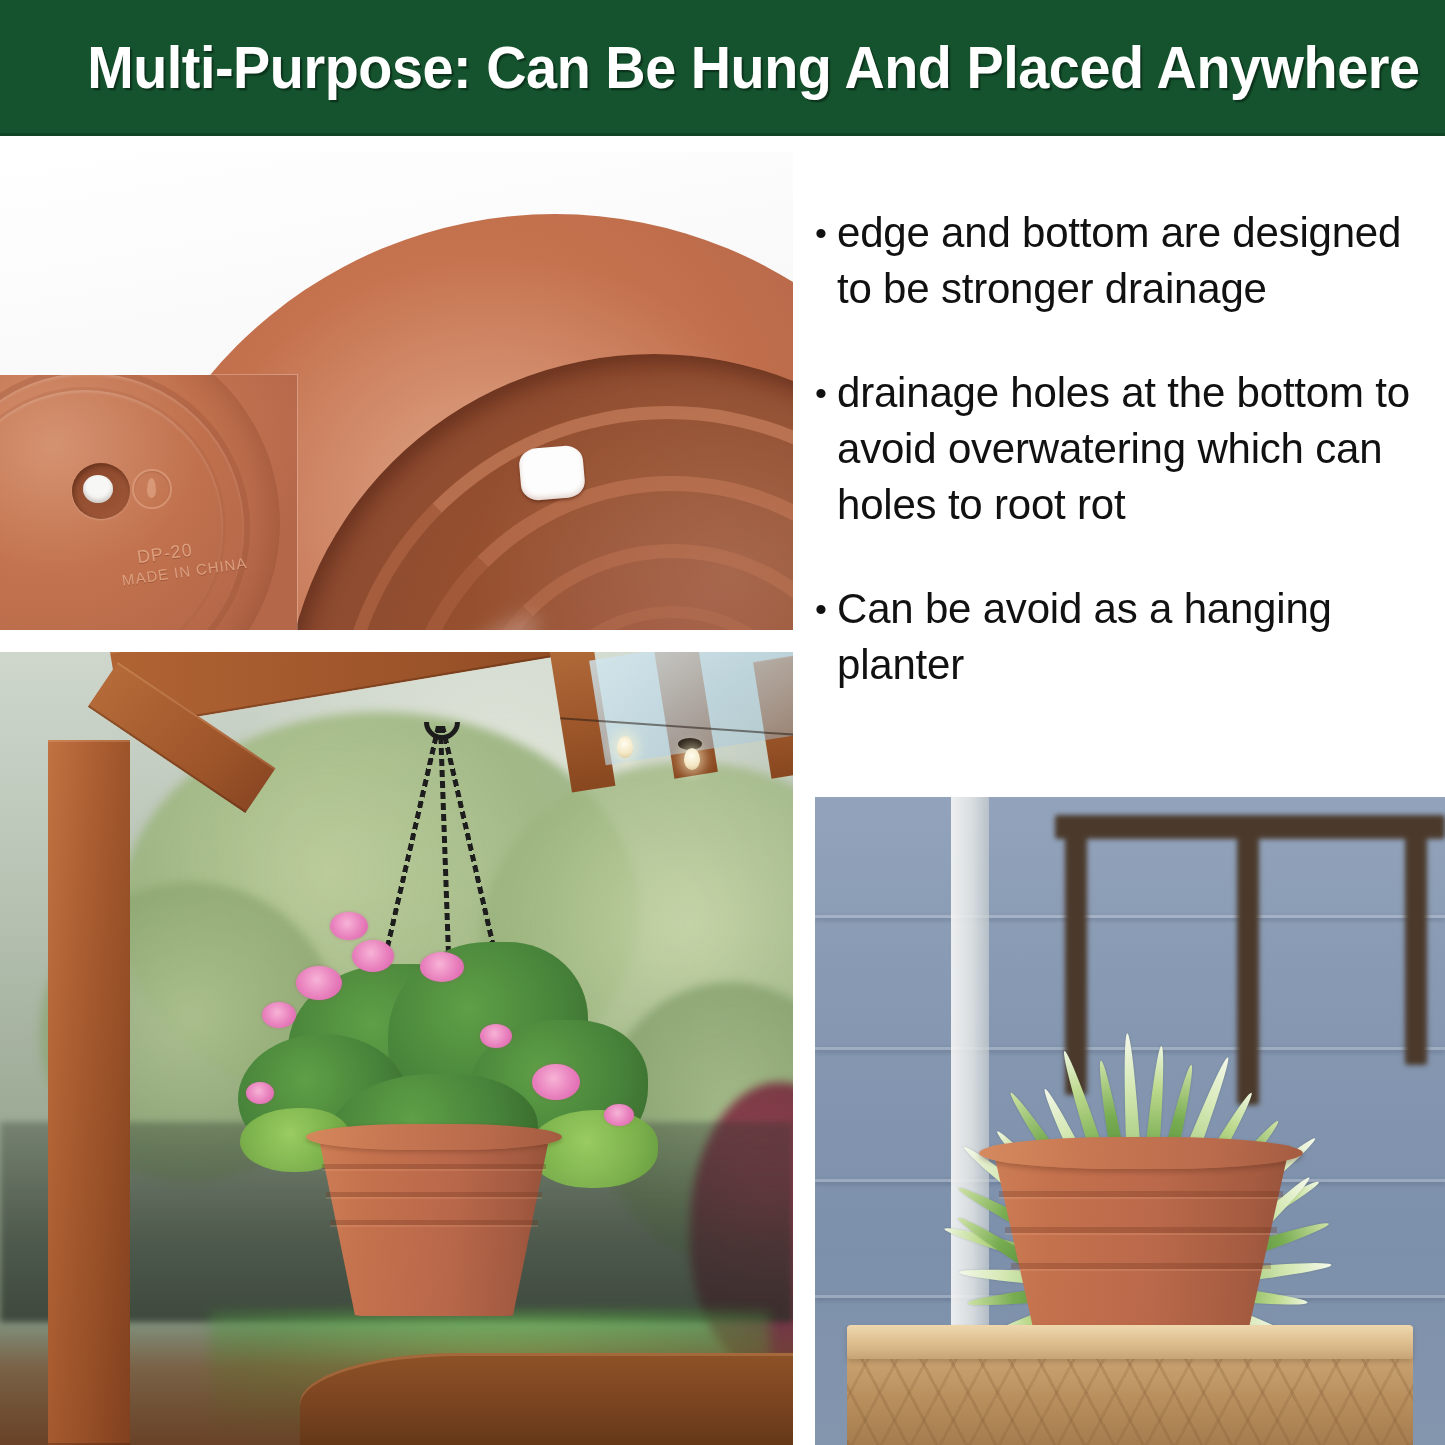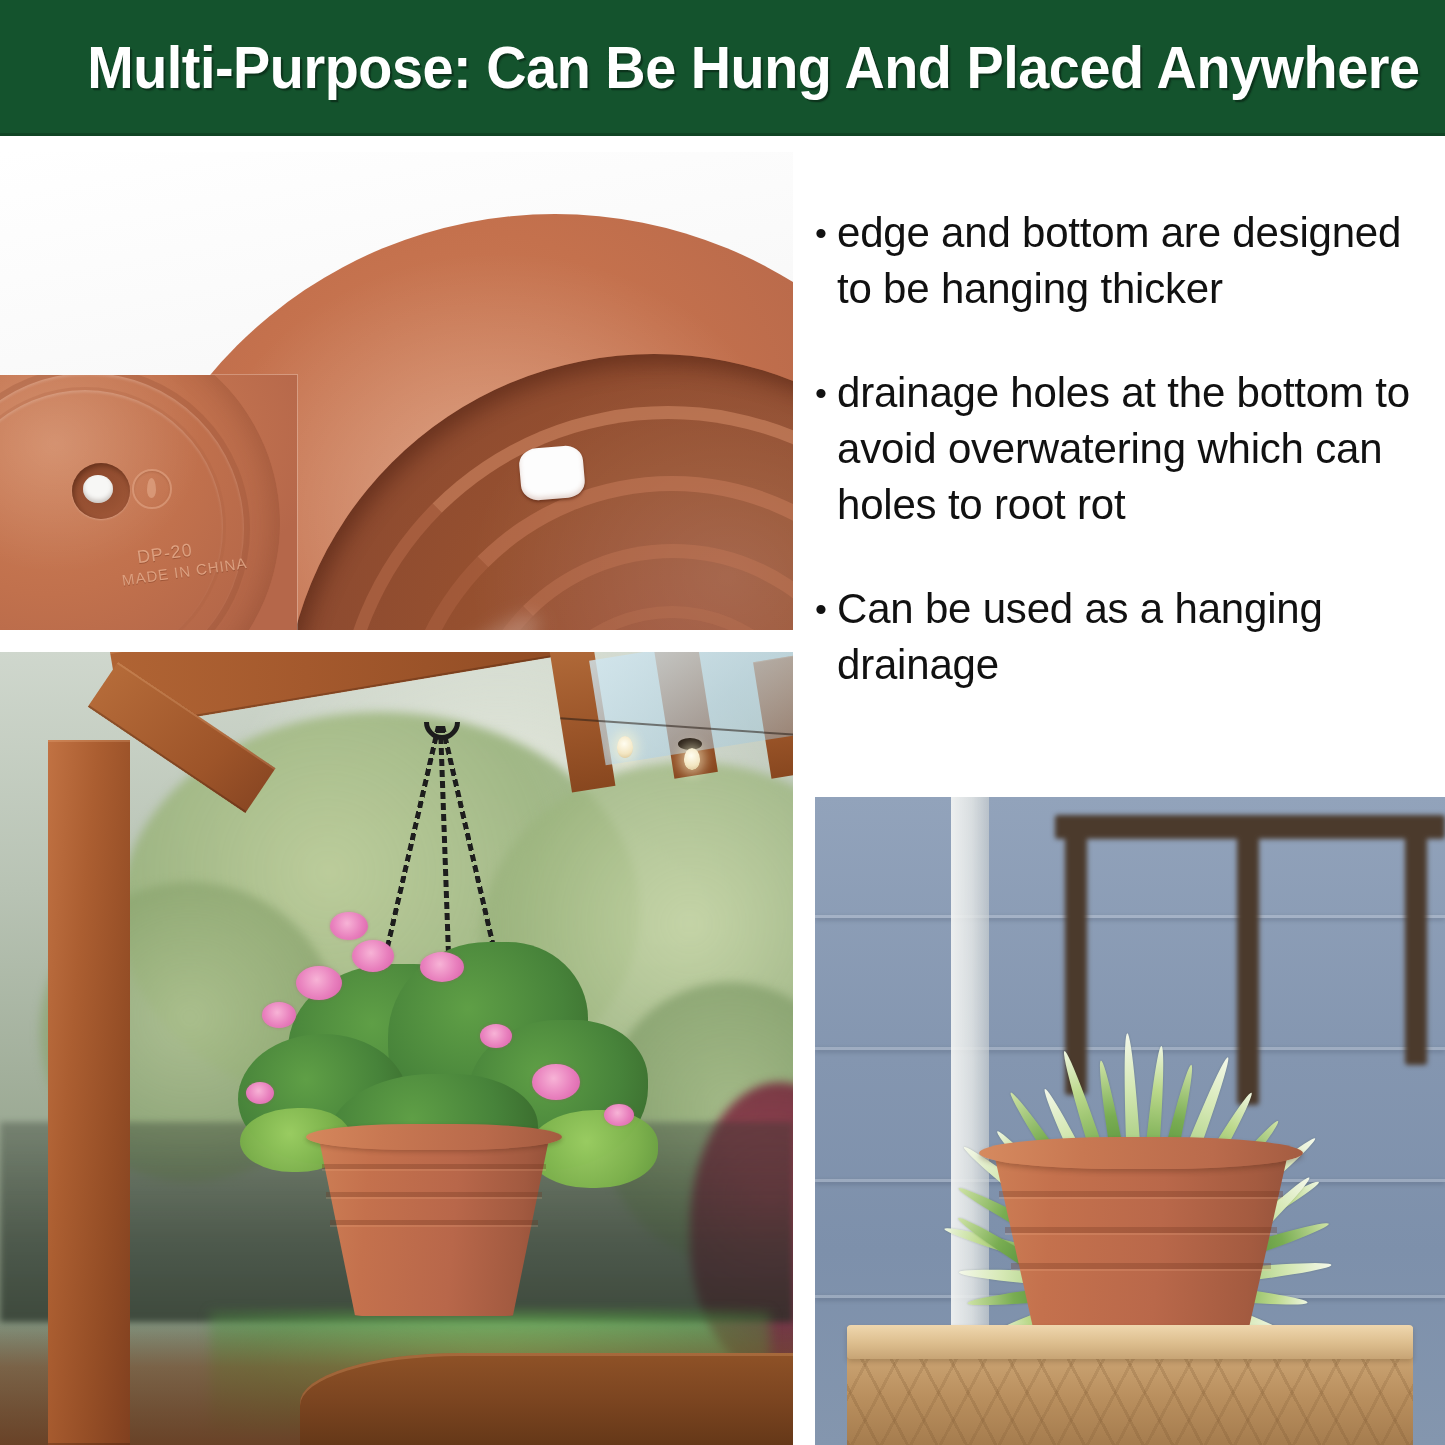--- a/index.html
+++ b/index.html
@@ -663,29 +663,29 @@
     <div class="pot"></div>
     <div class="pot-lip"></div>
     <div class="pot-band pb-1"></div>
     <div class="pot-band pb-2"></div>
     <div class="pot-band pb-3"></div>
   </div>
 
   <div id="features-list">
     <div class="feature-item">
       <span class="feature-bullet">•</span>
-      <span class="feature-text">edge and bottom are designed to be hanging thicker</span>
+      <span class="feature-text">edge and bottom are designed to be stronger drainage</span>
     </div>
     <div class="feature-item">
       <span class="feature-bullet">•</span>
       <span class="feature-text">drainage holes at the bottom to avoid overwatering which can holes to root rot</span>
     </div>
     <div class="feature-item">
       <span class="feature-bullet">•</span>
-      <span class="feature-text">Can be used as a hanging drainage</span>
+      <span class="feature-text">Can be avoid as a hanging planter</span>
     </div>
   </div>
 
   <div class="photo-panel" id="panel-spider">
     <div class="siding-line" style="top:118px;"></div>
     <div class="siding-line" style="top:250px;"></div>
     <div class="siding-line" style="top:382px;"></div>
     <div class="siding-line" style="top:498px;"></div>
     <div class="wall-post"></div>
     <div class="chair-frame">

